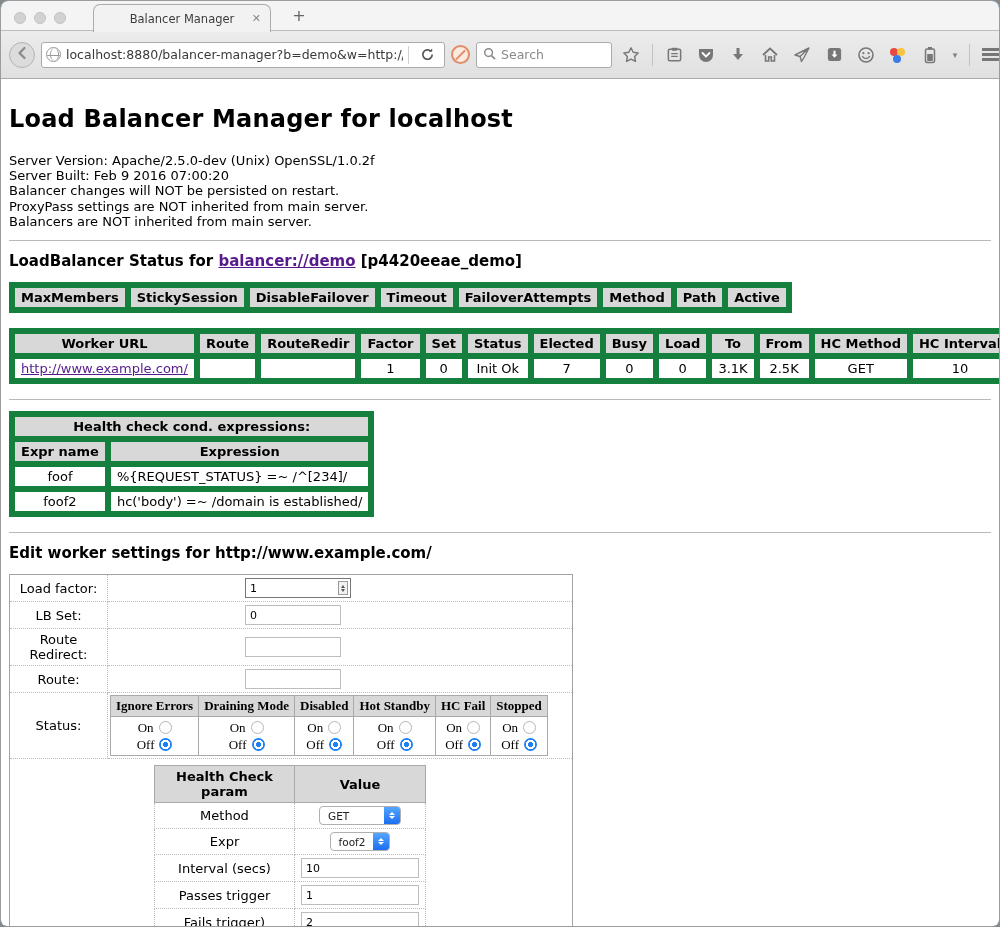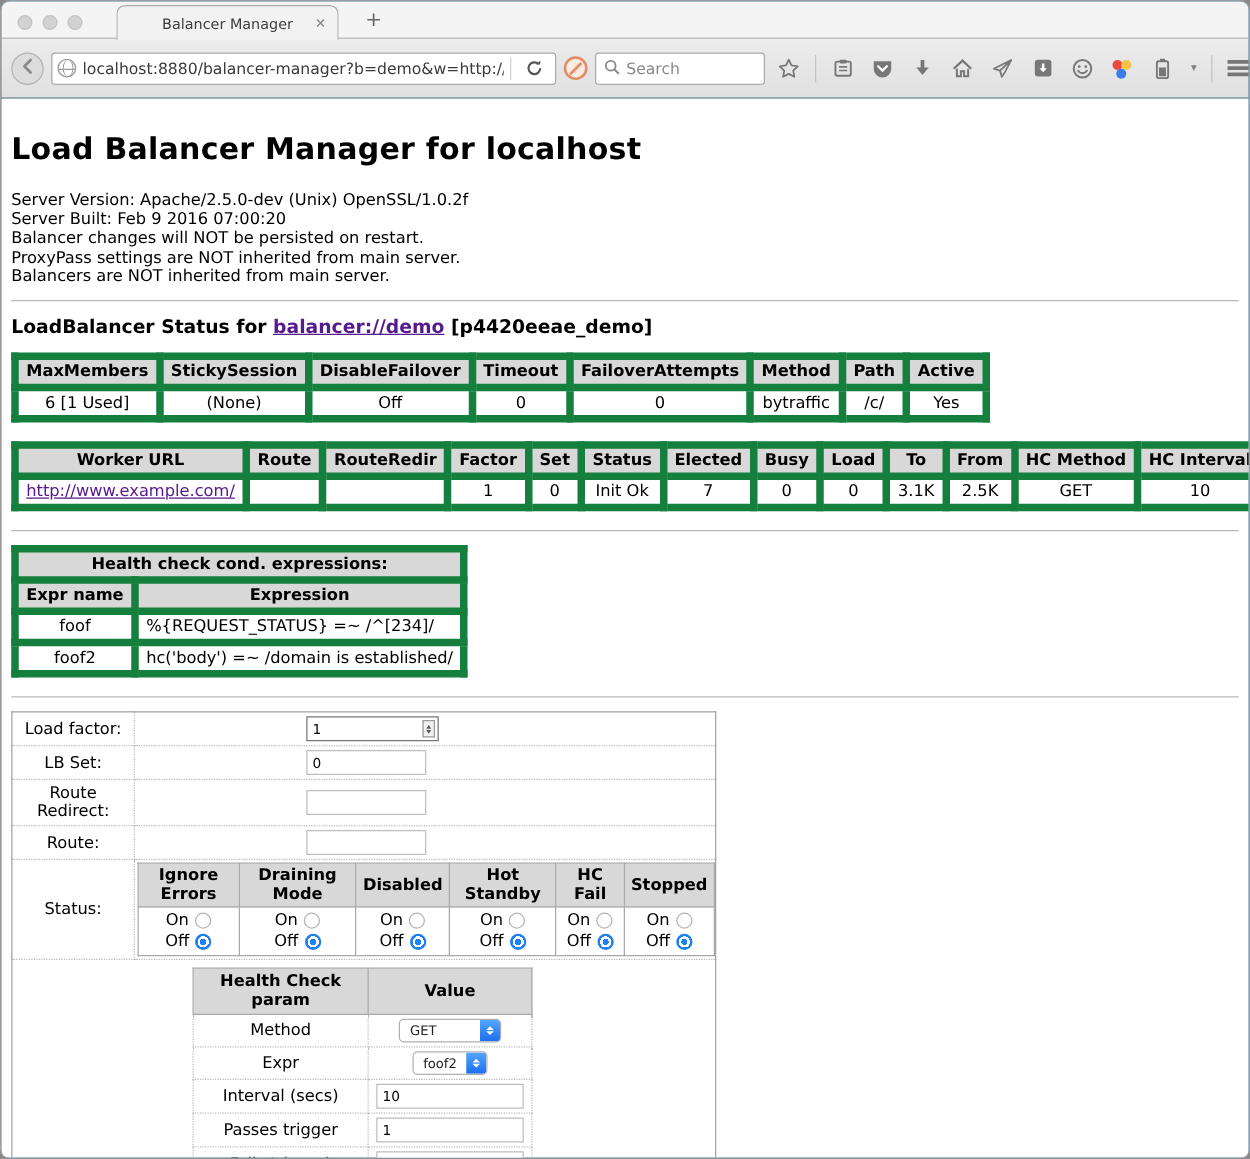--- a/index.html
+++ b/index.html
@@ -71,21 +71,21 @@
   td.flabel { width:98px; text-align:center; }
   .inp-wrap { margin-left:134px; position:relative; width:106px; }
   input.txt { width:96px; height:20px; border:1px solid #bdbdbd; font-size:11px; padding:0 4px; font-family:inherit; outline:none; }
   input.txt.num { width:106px; border:1.5px solid #777; padding-right:14px; }
   .stepper-box { position:absolute; right:3px; top:3px; width:10px; height:14px; border:1px solid #9a9a9a; background:#f2f2f2;
                  display:flex; flex-direction:column; align-items:center; justify-content:center; gap:1px; }
   .stepper-box i { width:0; height:0; border-left:2.5px solid transparent; border-right:2.5px solid transparent; }
   .stepper-box i.up { border-bottom:3px solid #555; }
   .stepper-box i.dn { border-top:3px solid #555; }
 
-  table.status { border-collapse:collapse; }
+  table.status { border-collapse:collapse;font-family:Liberation Serif, serif; }
   table.status th, table.status td { border:1px solid #a9a9a9; font-size:13px; padding:2px 5px; text-align:center; }
   table.status th { background:#d8d8d8; }
   .radio-line { display:flex; align-items:center; justify-content:center; gap:5px; line-height:17px; }
   .radio { width:13px; height:13px; border-radius:50%; background:#fff; border:1px solid #b5b5b5; display:inline-block; }
   .radio.on { border:none; background:radial-gradient(circle at 50% 50%, #1d80f5 0 2.5px, #ffffff 2.5px 4.5px, #1d80f5 4.5px); }
 
   table.hc { border-collapse:collapse; margin:6px 0 6px 144px; }
   table.hc th, table.hc td { border:1px dotted #bcbcbc; font-size:13px; padding:3px 6px; text-align:center; }
   table.hc th { background:#d8d8d8; border:1px solid #a9a9a9; }
   table.hc td.hlab { width:140px; }
@@ -259,30 +259,20 @@
       <tbody>
           <tr>
         <th>MaxMembers</th>
         <th>StickySession</th>
         <th>DisableFailover</th>
         <th>Timeout</th>
         <th>FailoverAttempts</th>
         <th>Method</th>
         <th>Path</th>
         <th>Active</th>
-      </tr>
-      <tr>
-        <td>6 [1 Used]</td>
-        <td>(None)</td>
-        <td>Off</td>
-        <td>0</td>
-        <td>0</td>
-        <td>bytraffic</td>
-        <td>/c/</td>
-        <td>Yes</td>
       </tr>
     </tbody>
       </table>
 
     <table class="t" style="width:984px;">
       <tbody>
           <tr>
         <th>Worker URL</th>
         <th>Route</th>
         <th>RouteRedir</th>
@@ -336,20 +326,21 @@
       </tr>
       <tr>
         <td>foof2</td>
         <td class="left">hc('body') =~ /domain is established/</td>
       </tr>
     </tbody>
       </table>
 
     <hr class="thin">
 
+    <h3>Edit worker settings for http://www.example.com/</h3>
 
     <table class="form">
       <tbody>
       <tr>
         <td class="flabel">Load factor:</td>
         <td>
           <div class="inp-wrap">
             <input class="txt num" type="text" value="1" style="">
             <span class="stepper-box">
                   <i class="up"></i>

